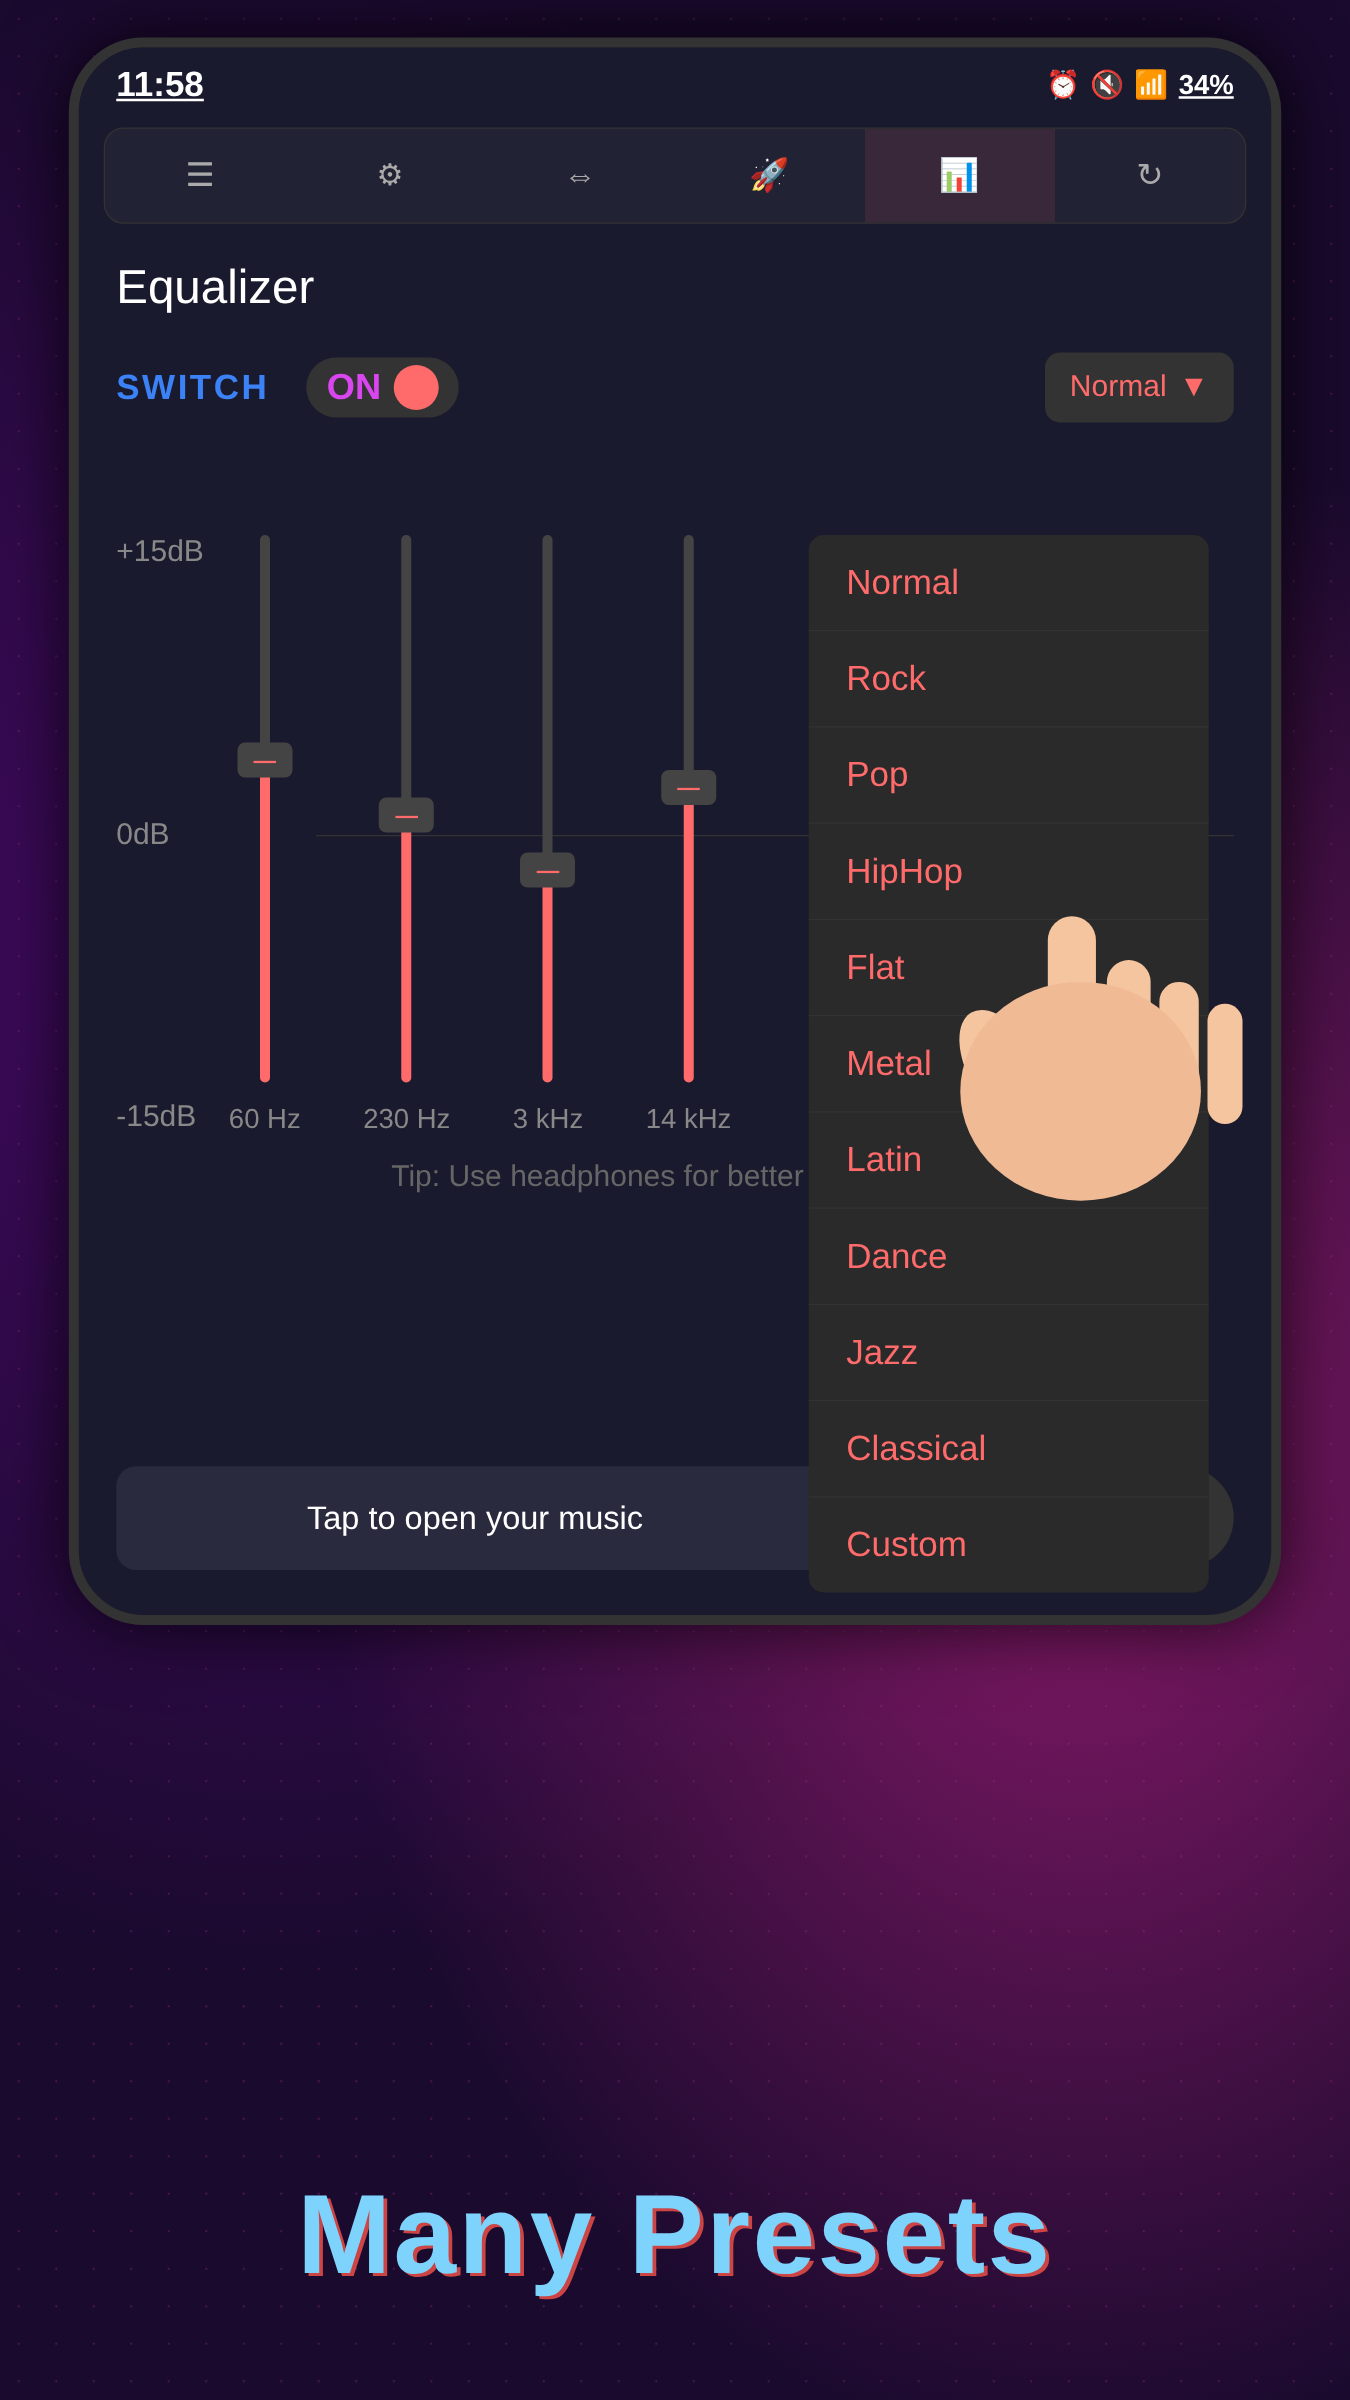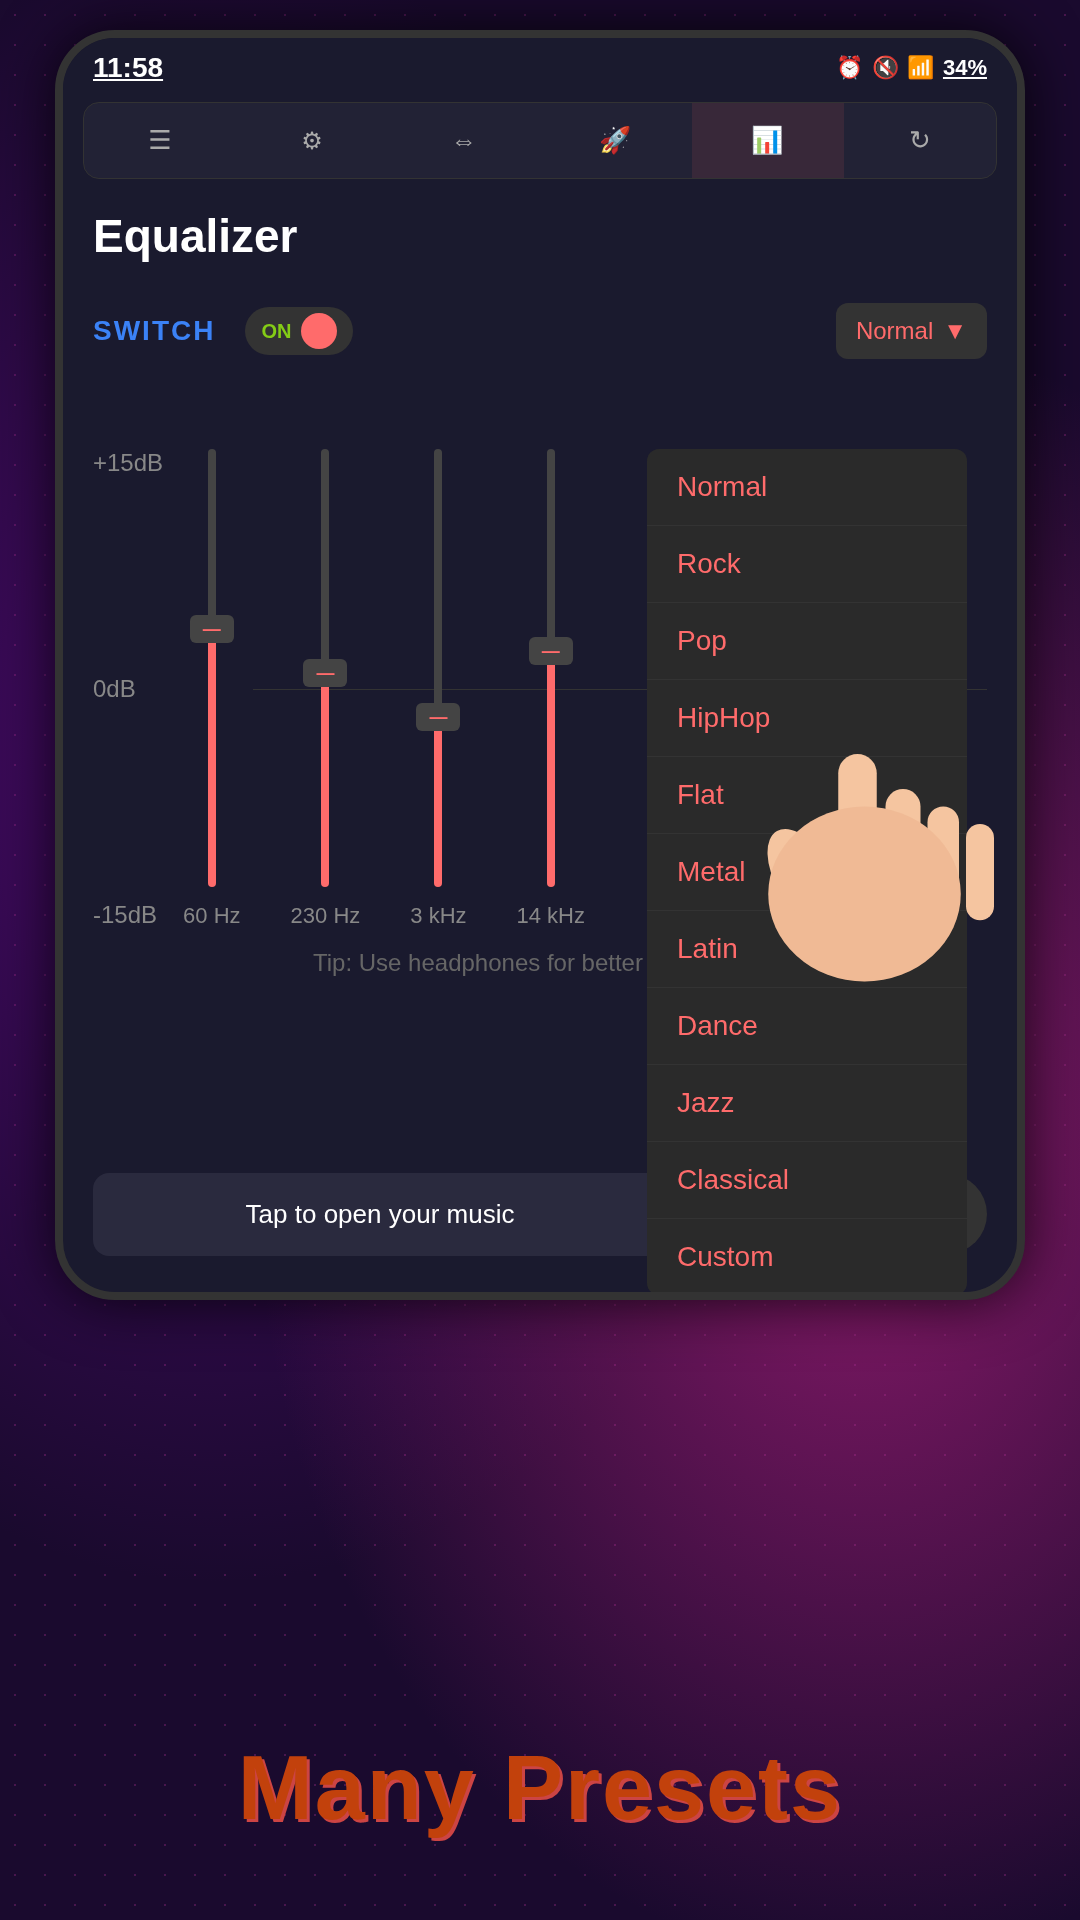--- a/index.html
+++ b/index.html
@@ -92,24 +92,24 @@
       background: rgba(255,100,100,0.1);
     }
 
     
     .main-content {
       padding: 20px 30px;
       position: relative;
     }
 
     .page-title {
-      font-size: 46px;
-      font-weight: bold;
+      font-size: 38px;
+      font-weight: normal;
       color: white;
-      margin-bottom: 40px;
+      margin-bottom: 30px;
     }
 
     
     .switch-row {
       display: flex;
       align-items: center;
       margin-bottom: 30px;
     }
 
     .switch-label {
@@ -124,22 +124,22 @@
       background: #333;
       border-radius: 30px;
       padding: 6px 16px;
       display: flex;
       align-items: center;
       gap: 10px;
       cursor: pointer;
     }
 
     .toggle-on-text {
-      font-size: 20px;
-      color: #84cc16;
+      font-size: 29px;
+      color: #d946ef;
       font-weight: bold;
     }
 
     .toggle-circle {
       width: 36px;
       height: 36px;
       background: #ff6b6b;
       border-radius: 50%;
     }
 
@@ -338,21 +338,21 @@
       bottom: 80px;
       left: 0;
       right: 0;
       text-align: center;
       z-index: 5;
     }
 
     .bottom-text {
       font-size: 90px;
       font-weight: 900;
-      color: #c2410c;
+      color: #7dd3fc;
       text-shadow: 3px 3px 0px #c44;
       letter-spacing: 2px;
     }
 
     
     .slider-60hz .slider-handle { top: 40%; }
     .slider-230hz .slider-handle { top: 50%; }
     .slider-910hz .slider-handle { top: 30%; }
     .slider-3khz .slider-handle { top: 60%; }
     .slider-14khz .slider-handle { top: 45%; }

